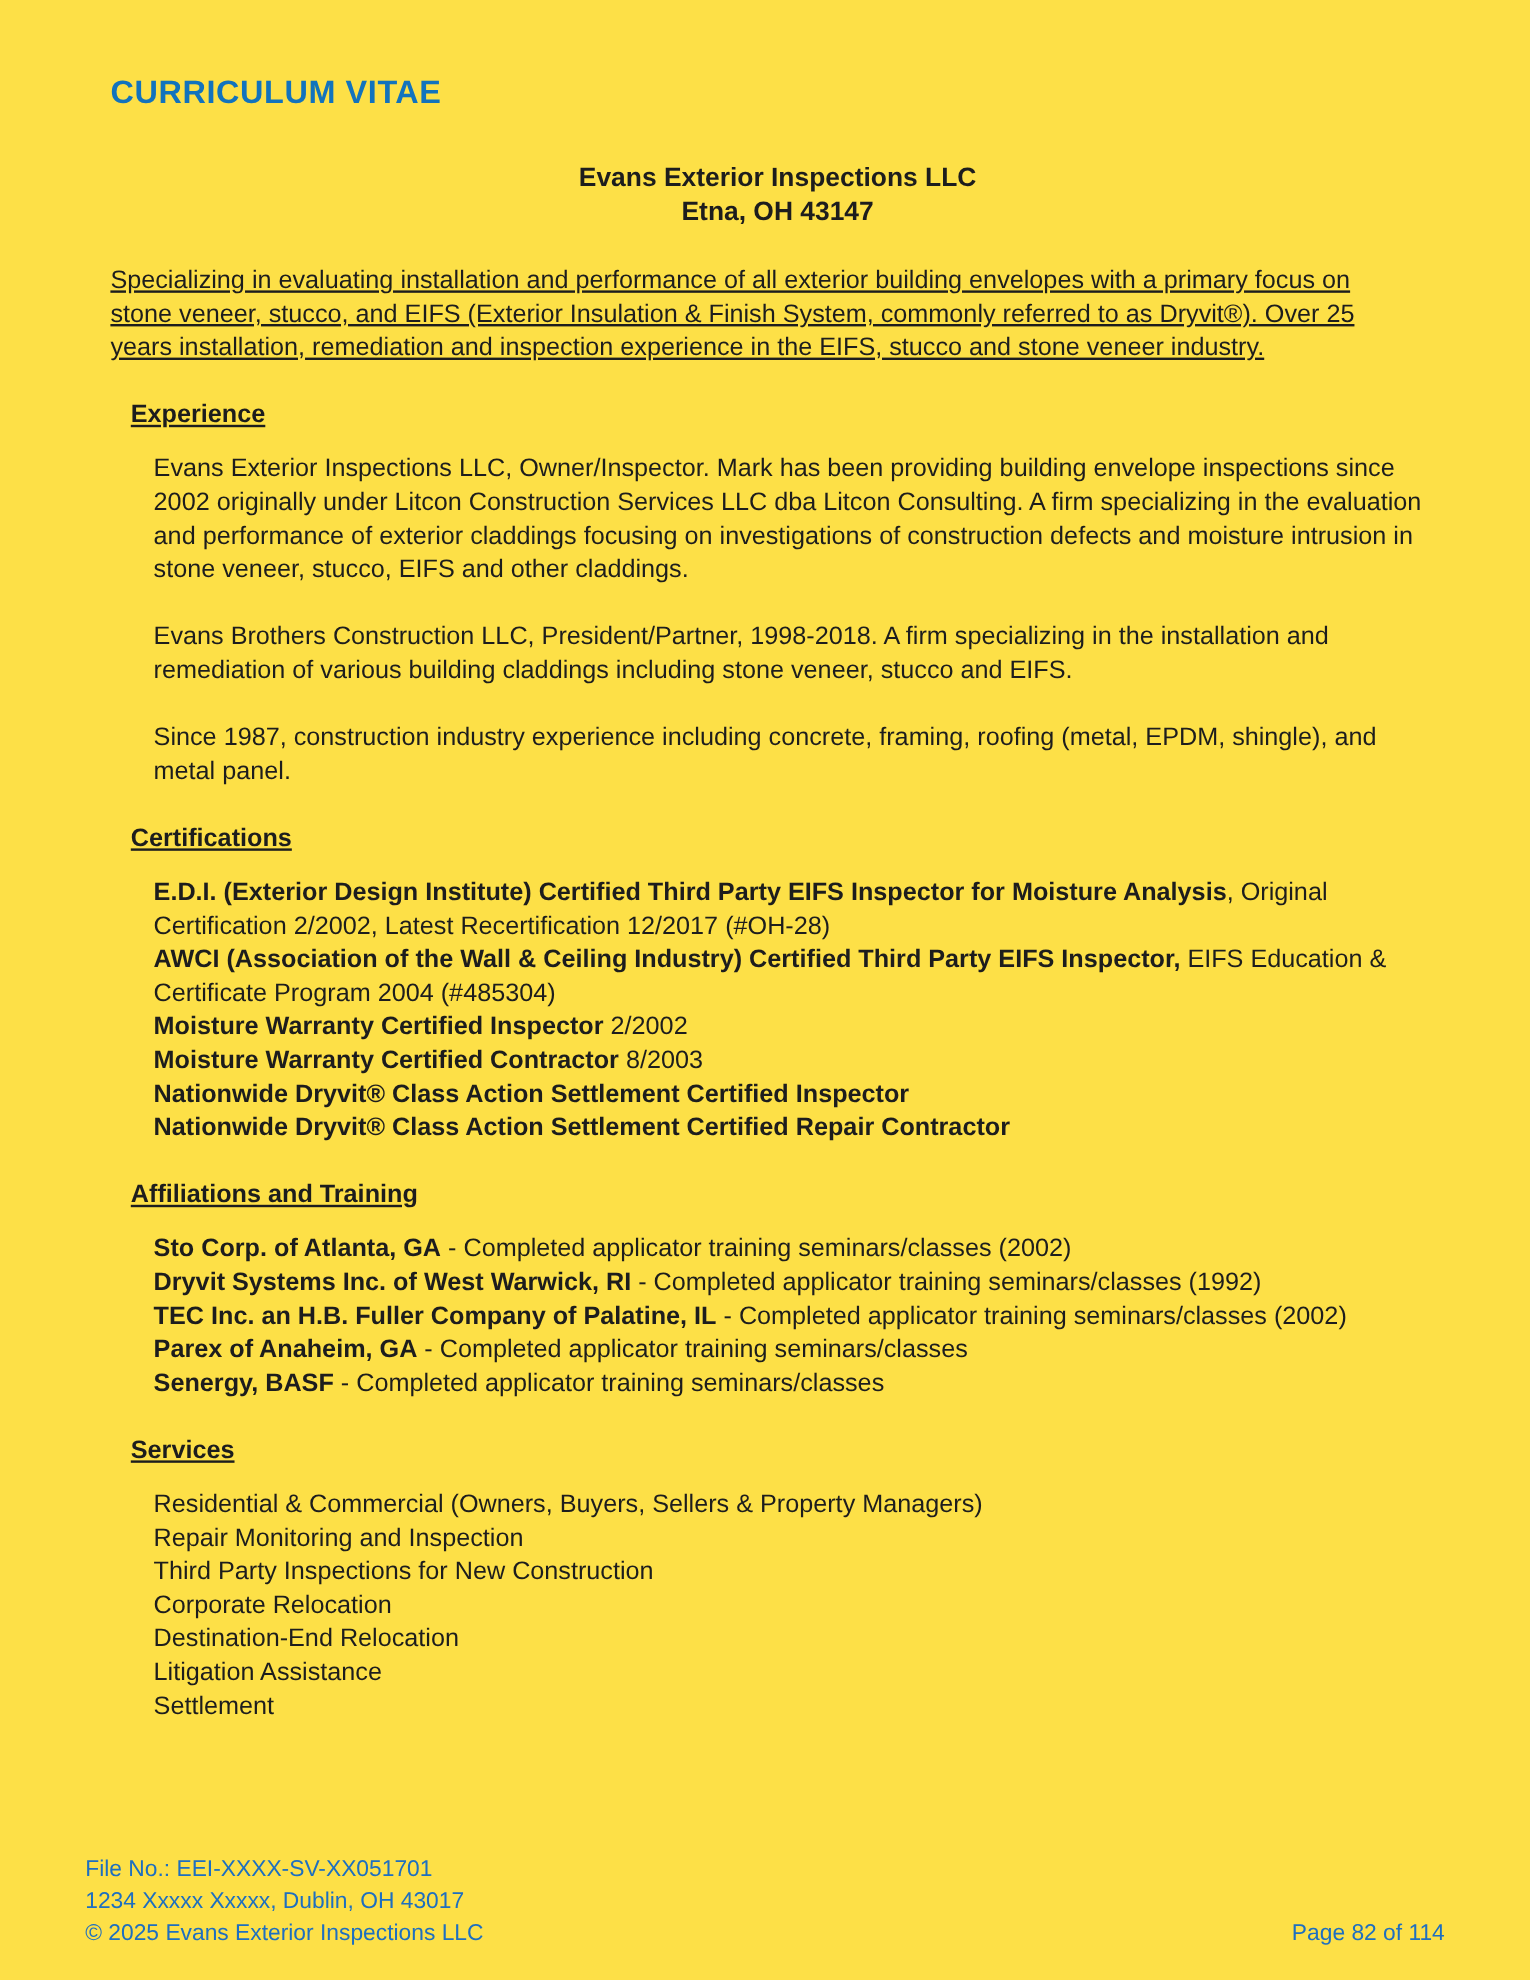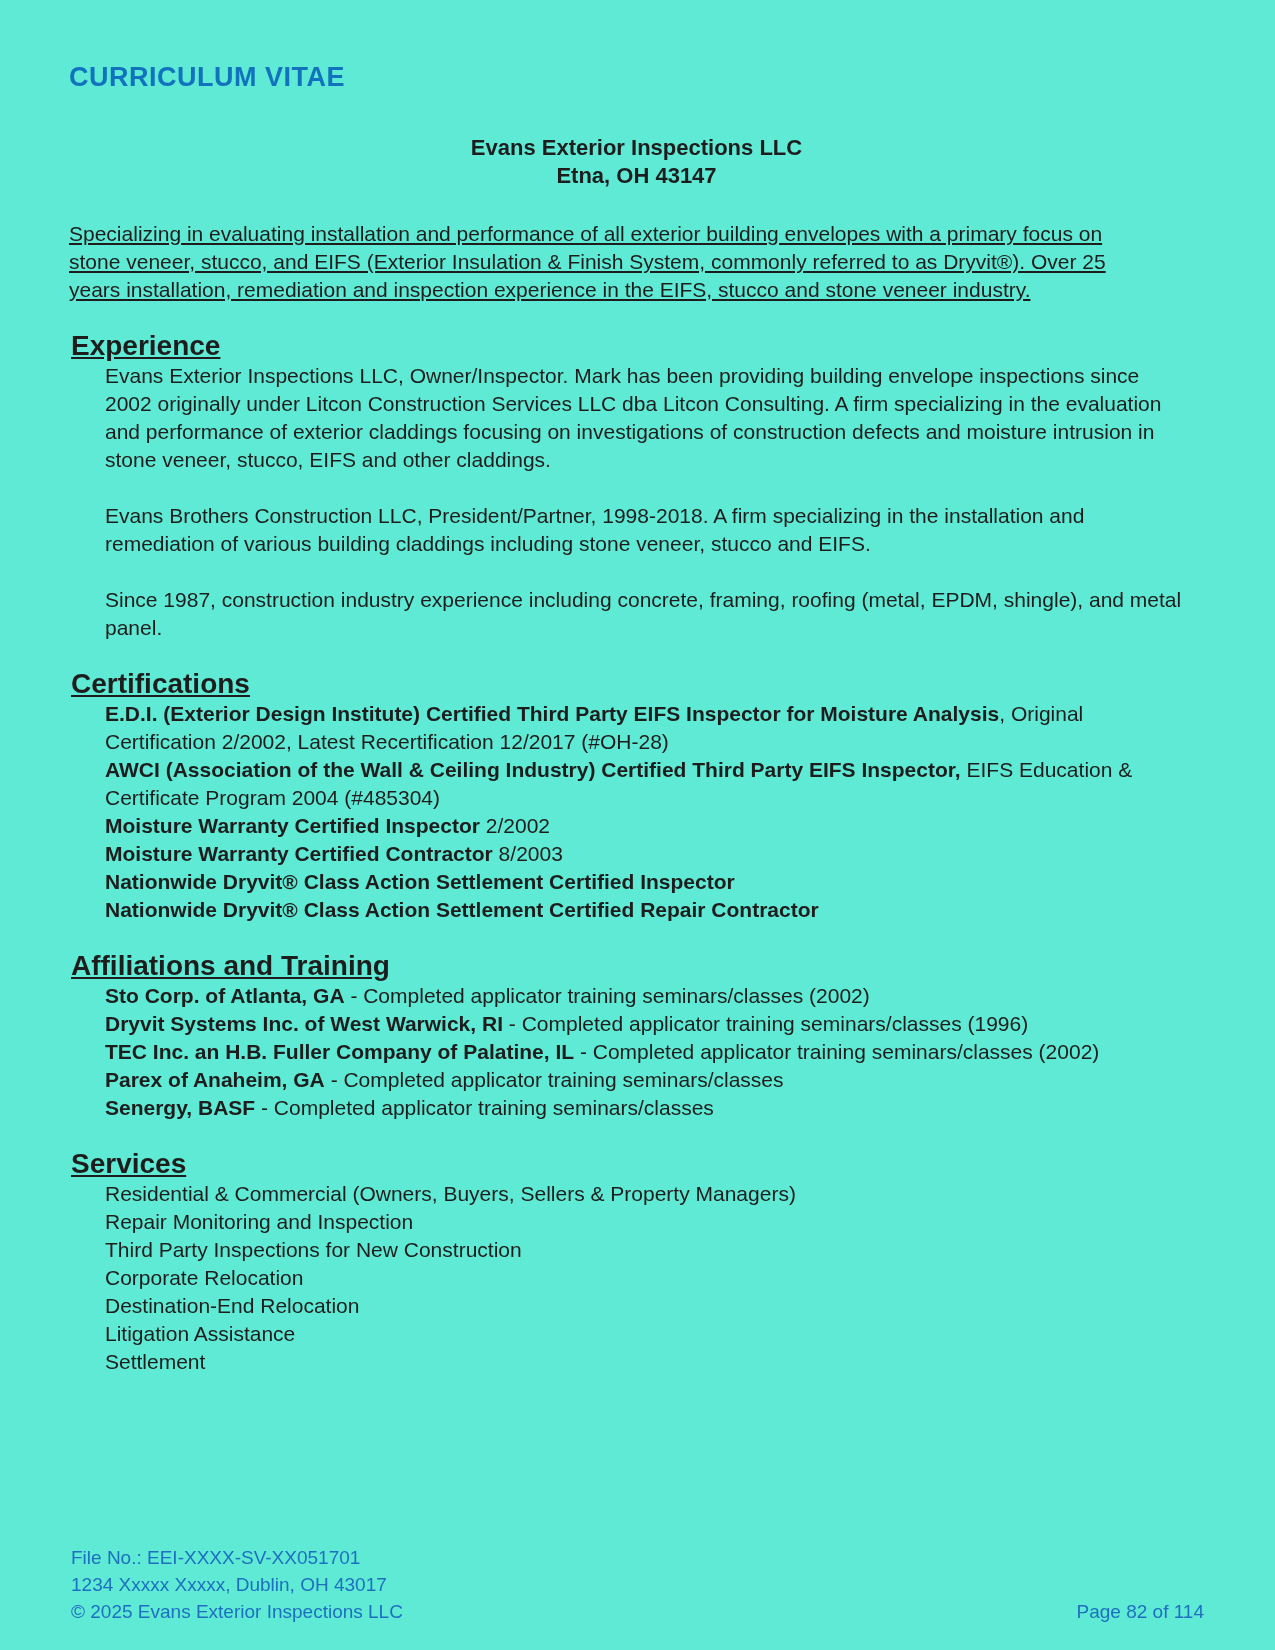--- a/index.html
+++ b/index.html
@@ -5,23 +5,23 @@
   html, body {
     margin: 0;
     padding: 0;
     background: #ffffff;
   }
   .page {
     position: relative;
     width: 1275px;
     height: 1650px;
     margin: 0 auto;
-    background: #5eead4;
+    background: #fde047;
     box-sizing: border-box;
-    padding: 62px 71px 0 69px;
+    padding: 62px 71px 0 92px;
     font-family: "Liberation Sans", "DejaVu Sans", sans-serif;
     color: #1d1d1d;
     font-size: 21px;
     line-height: 28px;
     overflow: hidden;
   }
   .doc-title {
     color: #1273bd;
     font-size: 27px;
     line-height: 30px;
@@ -40,22 +40,22 @@
     max-width: 1075px;
     margin-bottom: 28px;
     text-decoration: underline;
   }
   .section {
     margin-top: 28px;
   }
   .section-heading {
     font-weight: bold;
     text-decoration: underline;
-    margin: 2px;
-    font-size: 28px;
+    margin: 17px;
+    font-size: 21px;
     line-height: 28px;
   }
   .section-body {
     padding-left: 36px;
     max-width: 1085px;
   }
   .para {
     margin: 0 0 28px 0;
   }
   .para:last-child { margin-bottom: 0; }
@@ -107,21 +107,21 @@
       <div class="line"><span class="b">Moisture Warranty Certified Contractor</span><span> 8/2003</span></div>
       <div class="line"><span class="b">Nationwide Dryvit® Class Action Settlement Certified Inspector</span><span></span></div>
       <div class="line"><span class="b">Nationwide Dryvit® Class Action Settlement Certified Repair Contractor</span><span></span></div>
     </div>
   </div>
 
   <div class="section">
     <div class="section-heading">Affiliations and Training</div>
     <div class="section-body">
       <div class="line"><span class="b">Sto Corp. of Atlanta, GA</span><span> - Completed applicator training seminars/classes (2002)</span></div>
-      <div class="line"><span class="b">Dryvit Systems Inc. of West Warwick, RI</span><span> - Completed applicator training seminars/classes (1996)</span></div>
+      <div class="line"><span class="b">Dryvit Systems Inc. of West Warwick, RI</span><span> - Completed applicator training seminars/classes (1992)</span></div>
       <div class="line"><span class="b">TEC Inc. an H.B. Fuller Company of Palatine, IL</span><span> - Completed applicator training seminars/classes (2002)</span></div>
       <div class="line"><span class="b">Parex of Anaheim, GA</span><span> - Completed applicator training seminars/classes</span></div>
       <div class="line"><span class="b">Senergy, BASF</span><span> - Completed applicator training seminars/classes</span></div>
     </div>
   </div>
 
   <div class="section">
     <div class="section-heading">Services</div>
     <div class="section-body">
       <div class="line">Residential &amp; Commercial (Owners, Buyers, Sellers &amp; Property Managers)</div>

